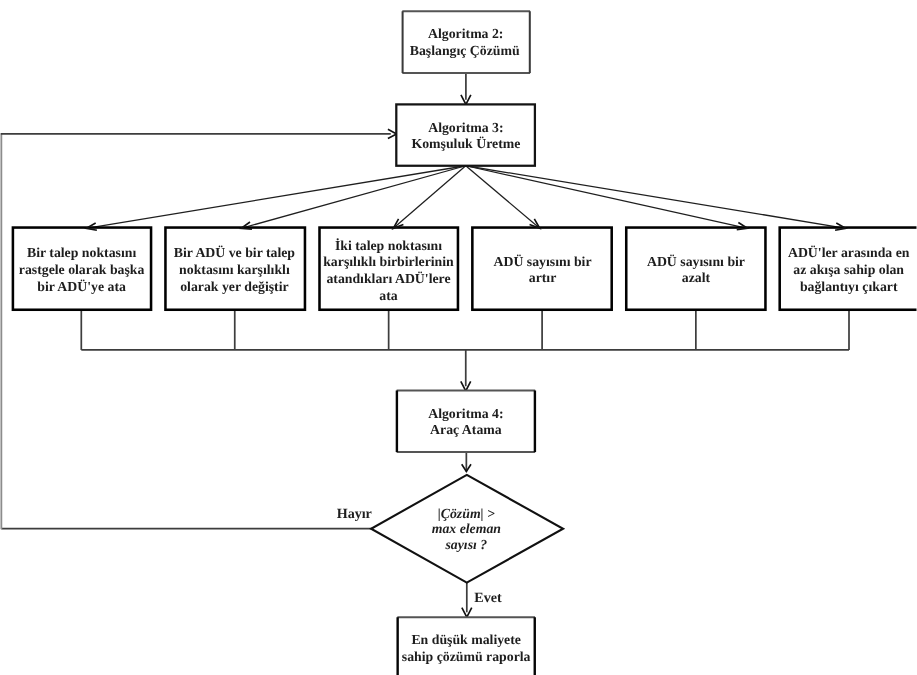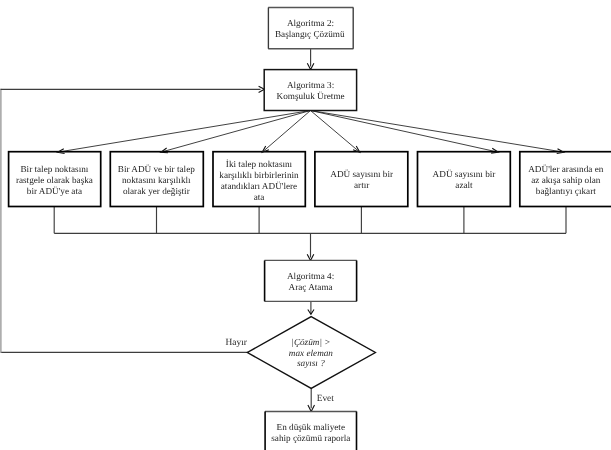--- a/index.html
+++ b/index.html
@@ -1,20 +1,20 @@
 <!DOCTYPE html>
 <html><head>
 <meta charset="utf-8">
 <title>Flowchart</title>
 <style>
   html,body{margin:0;padding:0;background:#ffffff;}
   body{width:611px;height:450px;overflow:hidden;
        font-family:"Liberation Serif", serif;}
   #stage{position:relative;width:611px;height:450px;background:#fff;overflow:hidden;
-         -webkit-font-smoothing:antialiased;text-rendering:geometricPrecision;}
+         -webkit-font-smoothing:antialiased;text-rendering:geometricPrecision;font-weight:bold;}
   svg#fc{position:absolute;left:0;top:0;width:611px;height:450px;display:block;will-change:transform;}
 
   .boxfill{fill:#ffffff;stroke:none;}
   .bd-strong{stroke:#000000;fill:none;stroke-width:1.7;}
   .bd-mid{stroke:#141414;fill:none;stroke-width:1.5;}
   .bd-soft-h{stroke:#555555;fill:none;stroke-width:1.35;}
   .bd-soft-v{stroke:#3a3a3a;fill:none;stroke-width:1.35;}
   .bd-rep-h{stroke:#545454;fill:none;stroke-width:1.35;}
   .bd-rep-v{stroke:#050505;fill:none;stroke-width:1.6;}
 

